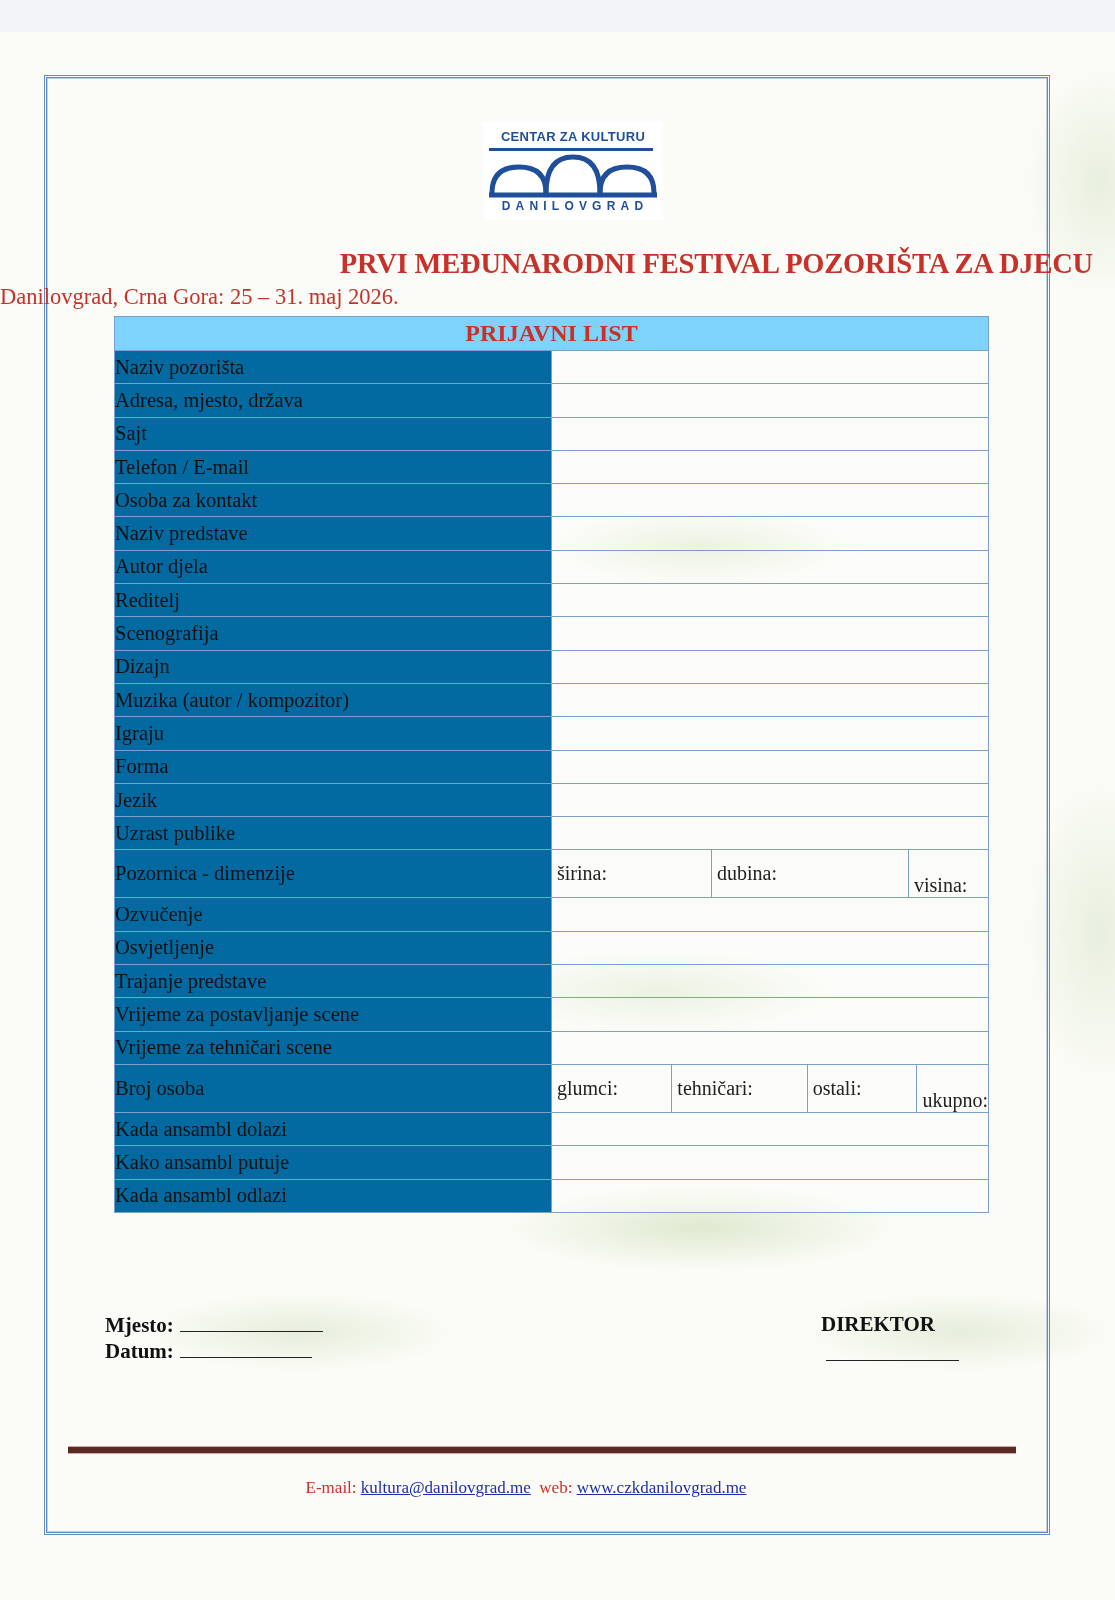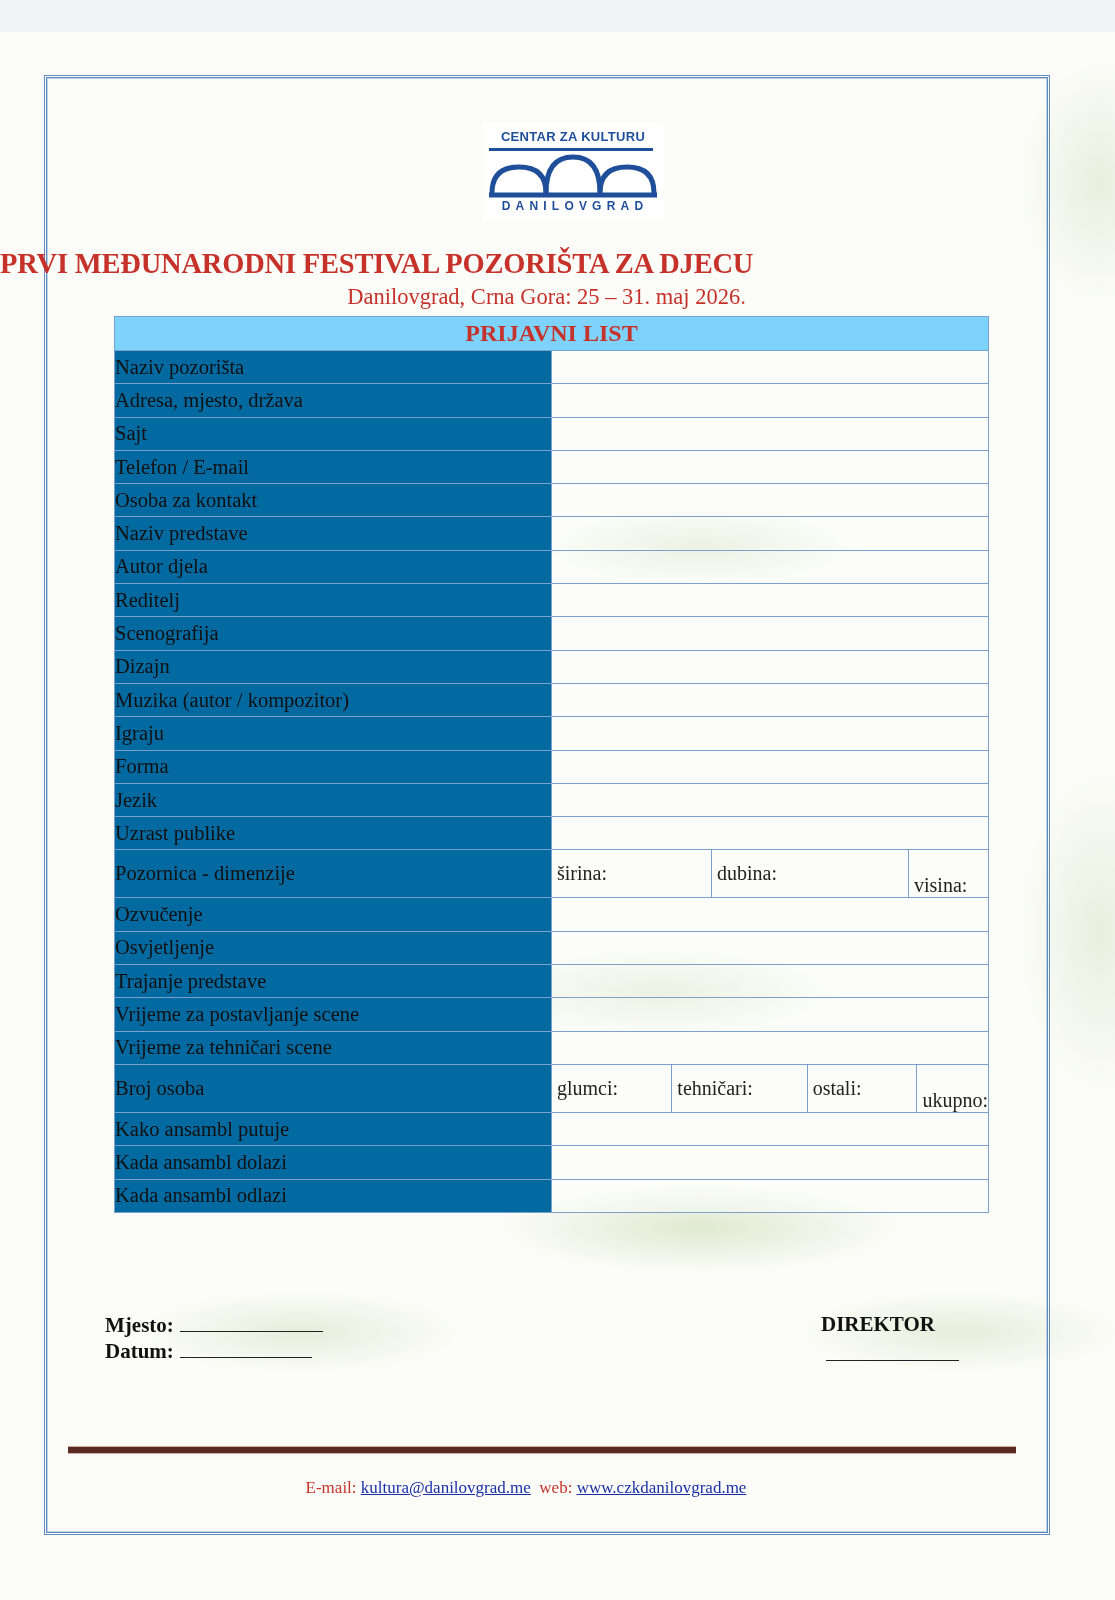--- a/index.html
+++ b/index.html
@@ -36,25 +36,25 @@
     font-size:13px; color:#1f4e9a; letter-spacing:0.3px;
   }
   .logo .rule { position:absolute; left:6px; right:10px; top:26px; height:3px; background:#1f4e9a; }
   .logo svg { position:absolute; left:6px; top:31px; }
   .logo .t2 {
     position:absolute; left:0; right:0; top:77px; text-align:center;
     font-family:"Liberation Sans", "DejaVu Sans", sans-serif; font-weight:bold;
     font-size:12px; color:#1f4e9a; letter-spacing:5.2px; padding-left:4px;
   }
   .title {
-    position:absolute; left:0; width:1093px; top:248px; text-align:left;
+    position:absolute; left:0; width:1093px; top:248px; text-align:right;
     color:#c6312a; font-weight:bold; font-size:28.5px; letter-spacing:-0.2px;
   }
   .subtitle {
-    position:absolute; left:0; width:1093px; top:284px; text-align:center;
+    position:absolute; left:0; width:1093px; top:284px; text-align:left;
     color:#c6312a; font-size:22.5px;
   }
   table.form {
     position:absolute; left:114px; top:316px; width:875px;
     border-collapse:collapse; table-layout:fixed;
   }
   table.form td, table.form th {
     border:1.5px solid #7aa0cb; height:33.3px; padding:0; box-sizing:border-box;
   }
   table.form th {
@@ -207,25 +207,25 @@
         <td class="value">
           <div class="split">
             <div style="width: 136px;">glumci:</div>
             <div style="width: 153px;">tehničari:</div>
             <div style="width: 124px;">ostali:</div>
             <div style="width: 140px; flex: 1 1 0%;">ukupno:</div>
           </div>
         </td>
       </tr>
       <tr>
+        <td class="label">Kada ansambl dolazi</td>
+        <td class="value"></td>
+      </tr>
+      <tr>
         <td class="label">Kako ansambl putuje</td>
-        <td class="value"></td>
-      </tr>
-      <tr>
-        <td class="label">Kada ansambl dolazi</td>
         <td class="value"></td>
       </tr>
       <tr>
         <td class="label">Kada ansambl odlazi</td>
         <td class="value"></td>
       </tr>
     </tbody>
 </table>
 
 <div class="foot-left">

